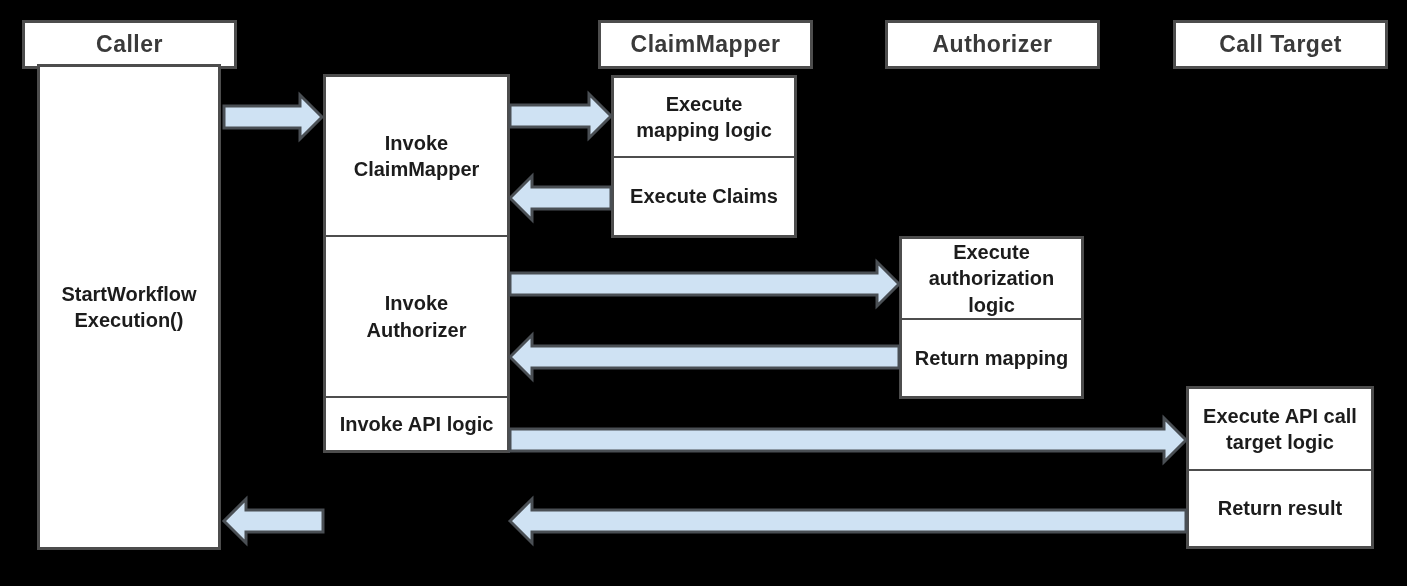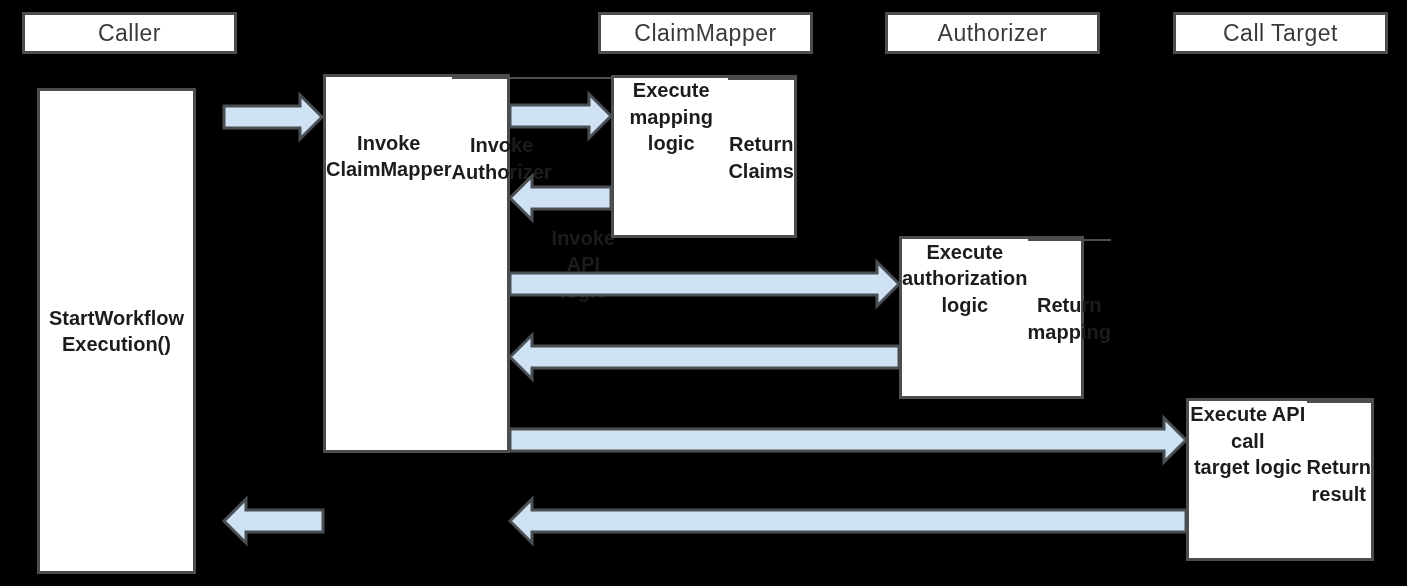--- a/index.html
+++ b/index.html
@@ -14,33 +14,33 @@
   *{margin:0;padding:0;box-sizing:border-box;}
   html,body{width:1407px;height:586px;overflow:hidden;}
   body{
     background:var(--bg);
     font-family:"Liberation Sans", sans-serif;
     position:relative;
   }
   .canvas{position:absolute;left:0;top:0;width:1407px;height:586px;}
   .lane-header{
     position:absolute;
-    width:215px;height:42px;top:12px;
+    width:215px;height:49px;top:20px;
     background:var(--box-fill);
     border:3px solid var(--box-border);
     display:flex;align-items:center;justify-content:center;
-    font-size:23px;font-weight:400;color:var(--header-text);
+    font-size:23px;font-weight:700;color:var(--header-text);
     letter-spacing:0.5px;
     white-space:nowrap;
   }
   .exec-box{
     position:absolute;
     background:var(--box-fill);
     border:3px solid var(--box-border);
-    display:flex;flex-direction:row;
+    display:flex;flex-direction:column;
   }
   .section{
     display:flex;align-items:center;justify-content:center;
     text-align:center;
   }
   .section + .section{border-top:2px solid var(--box-border);}
   .label{
     font-size:20px;font-weight:700;color:var(--label-text);
     line-height:1.32;white-space:pre-line;text-align:center;
   }
@@ -53,21 +53,21 @@
 </head>
 <body>
 
 <div class="canvas">
 
   <div class="lane-header" style="left:22px">Caller</div>
   <div class="lane-header" style="left:598px">ClaimMapper</div>
   <div class="lane-header" style="left:885px">Authorizer</div>
   <div class="lane-header" style="left:1173px">Call Target</div>
 
-  <div class="exec-box" style="left:37px;top:88px;width:159px;height:486px">
+  <div class="exec-box" style="left:37px;top:64px;width:184px;height:486px">
     <div class="section" style="flex:1">
       <div class="label">StartWorkflow
 Execution()</div>
     </div>
   </div>
 
   <div class="exec-box" style="left:323px;top:74px;width:187px;height:379px">
     <div class="section" style="height:158px">
       <div class="label">Invoke
 ClaimMapper</div>
@@ -80,36 +80,36 @@
       <div class="label">Invoke API logic</div>
     </div>
   </div>
 
   <div class="exec-box" style="left:611px;top:75px;width:186px;height:163px">
     <div class="section" style="height:78px">
       <div class="label">Execute
 mapping logic</div>
     </div>
     <div class="section" style="flex:1">
-      <div class="label">Return Claims</div>
+      <div class="label">Execute Claims</div>
     </div>
   </div>
 
   <div class="exec-box" style="left:899px;top:236px;width:185px;height:163px">
     <div class="section" style="height:79px">
       <div class="label">Execute
 authorization
 logic</div>
     </div>
     <div class="section" style="flex:1">
       <div class="label">Return mapping</div>
     </div>
   </div>
 
-  <div class="exec-box" style="left:1186px;top:398px;width:188px;height:163px">
+  <div class="exec-box" style="left:1186px;top:386px;width:188px;height:163px">
     <div class="section" style="height:80px">
       <div class="label">Execute API call
 target logic</div>
     </div>
     <div class="section" style="flex:1">
       <div class="label">Return result</div>
     </div>
   </div>
 
   <svg class="arrow-layer" viewBox="0 0 1407 586">

